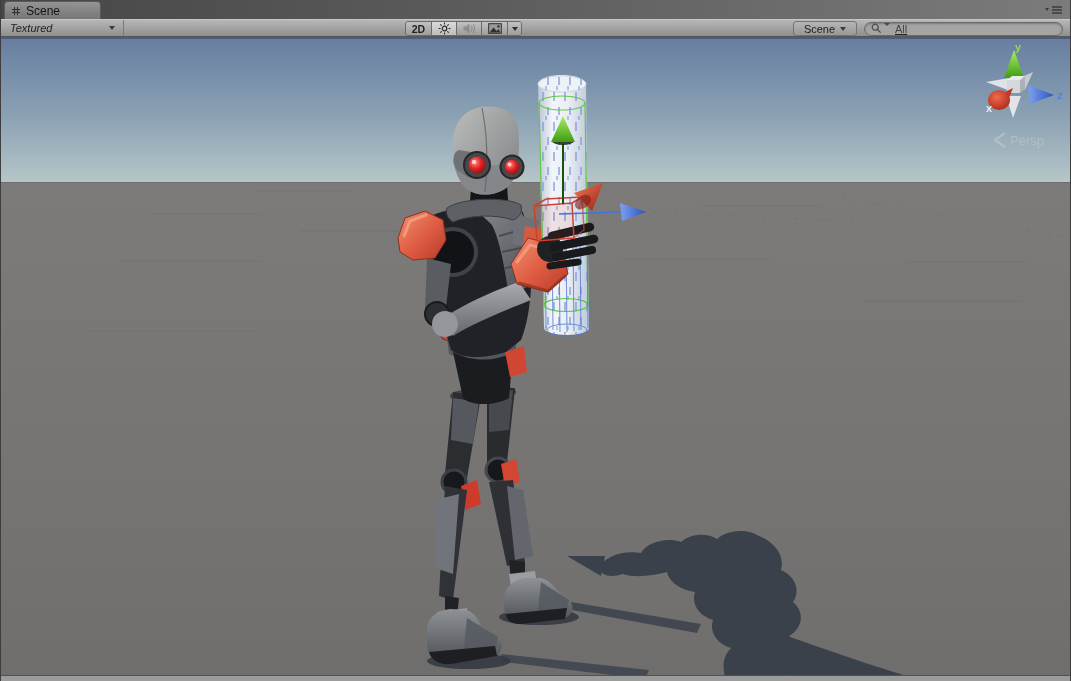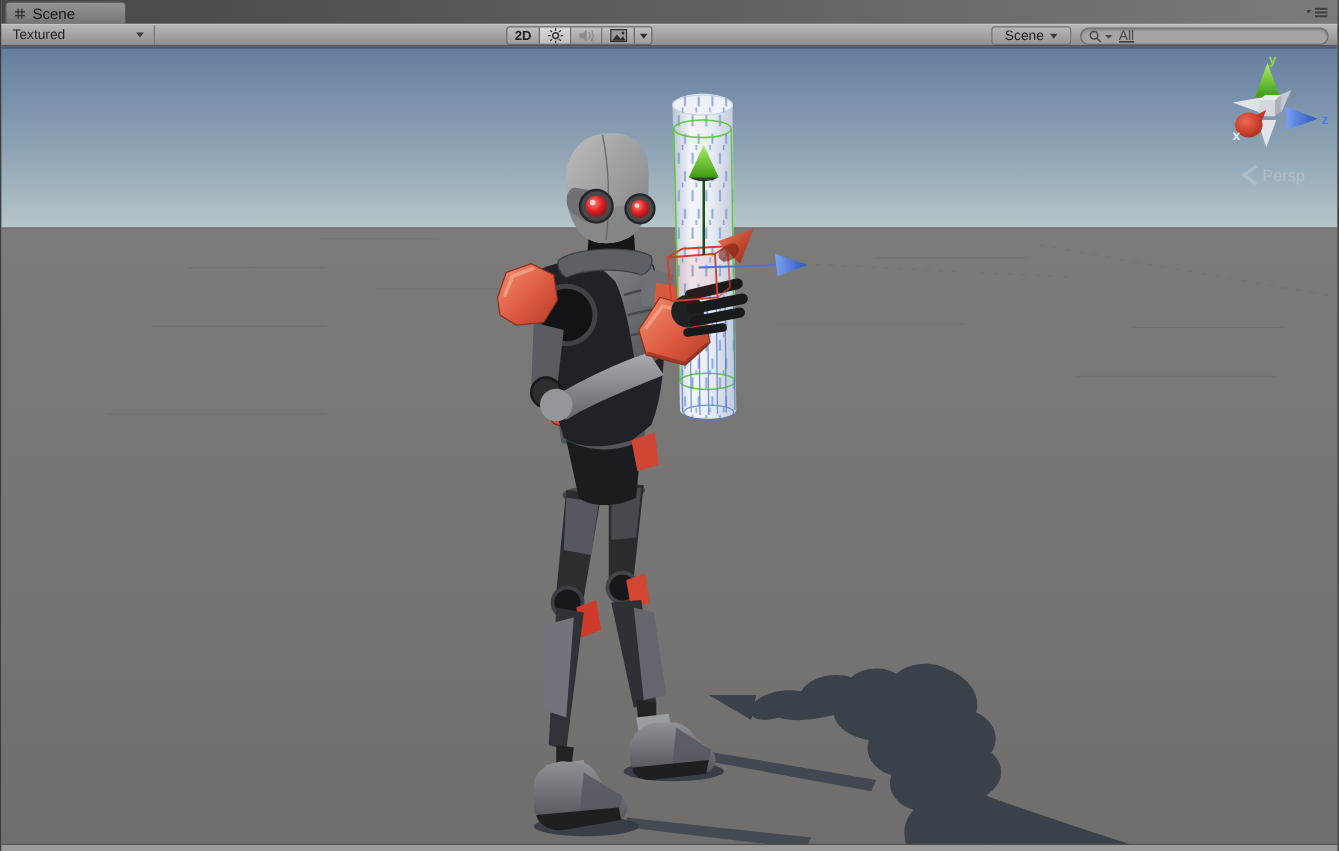--- a/index.html
+++ b/index.html
@@ -27,21 +27,21 @@
   
   .toolbar{
     position:absolute;left:0;top:19px;width:100%;height:18px;
     background:linear-gradient(#b9b9b9,#8f8f8f);
     border-bottom:1px solid #565656;
     box-shadow:inset 0 1px 0 #c6c6c6;
     font-size:11px;color:#1f1f1f;
   }
   .dd{
     position:absolute;top:1px;height:16px;line-height:16px;
-    display:flex;align-items:center;
+    display:flex;align-items:center;font-style:italic;
   }
   .dd-textured{left:2px;width:121px;padding-left:7px;border-right:1px solid #7b7b7b;}
   .dd-textured .caret{margin-left:auto;margin-right:8px;}
   .caret{width:0;height:0;border-left:3.5px solid transparent;border-right:3.5px solid transparent;border-top:4px solid #3a3a3a;}
   .btn-group{
     position:absolute;left:404px;top:2px;height:15px;display:flex;
     border:1px solid #6b6b6b;border-radius:3px;overflow:hidden;
   }
   .tbtn{
     height:100%;display:flex;align-items:center;justify-content:center;
@@ -56,21 +56,21 @@
     position:absolute;left:792px;top:2px;width:64px;height:15px;
     border:1px solid #747474;border-radius:3px;
     background:linear-gradient(#b5b5b5,#989898);
     display:flex;align-items:center;justify-content:center;gap:5px;
     font-size:11px;color:#1c1c1c;
   }
   .searchbox{
     position:absolute;left:863px;top:3px;width:199px;height:14px;
     background:#a4a4a4;border:1px solid #6c6c6c;border-radius:8px;
     box-shadow:inset 0 1px 2px rgba(0,0,0,.25);
-    display:flex;align-items:center;padding:0 6px;gap:2px;text-decoration:underline;
+    display:flex;align-items:flex-start;padding:0 6px;gap:2px;text-decoration:underline;
   }
   .searchbox input{
     flex:1;border:none;background:transparent;outline:none;
     font-family:"Liberation Sans",sans-serif;font-size:11px;color:#454545;padding:0 0 0 3px;
   }
   .mini-caret{width:0;height:0;border-left:3px solid transparent;border-right:3px solid transparent;border-top:3.5px solid #4a4a4a;}
   
   .viewport{position:absolute;left:0;top:37px;width:100%;height:638px;overflow:hidden;}
   .sky{position:absolute;left:0;top:0;width:100%;height:145px;
     background:linear-gradient(#667da0,#8ba2b4 55%,#b6c6c8);}

